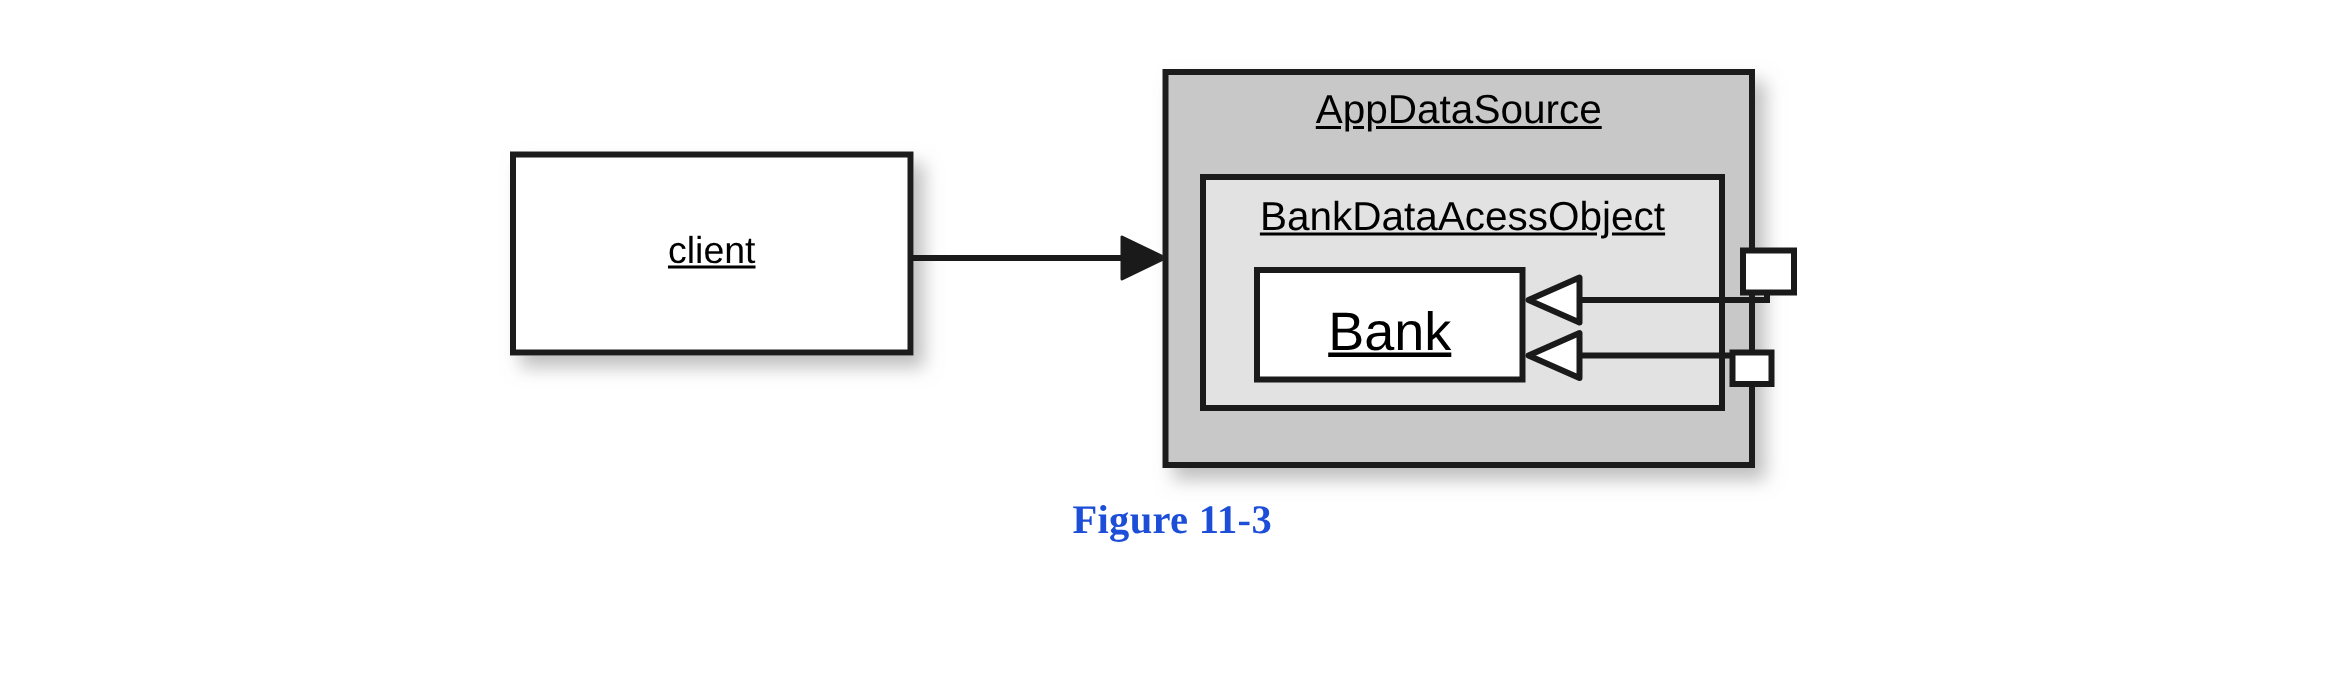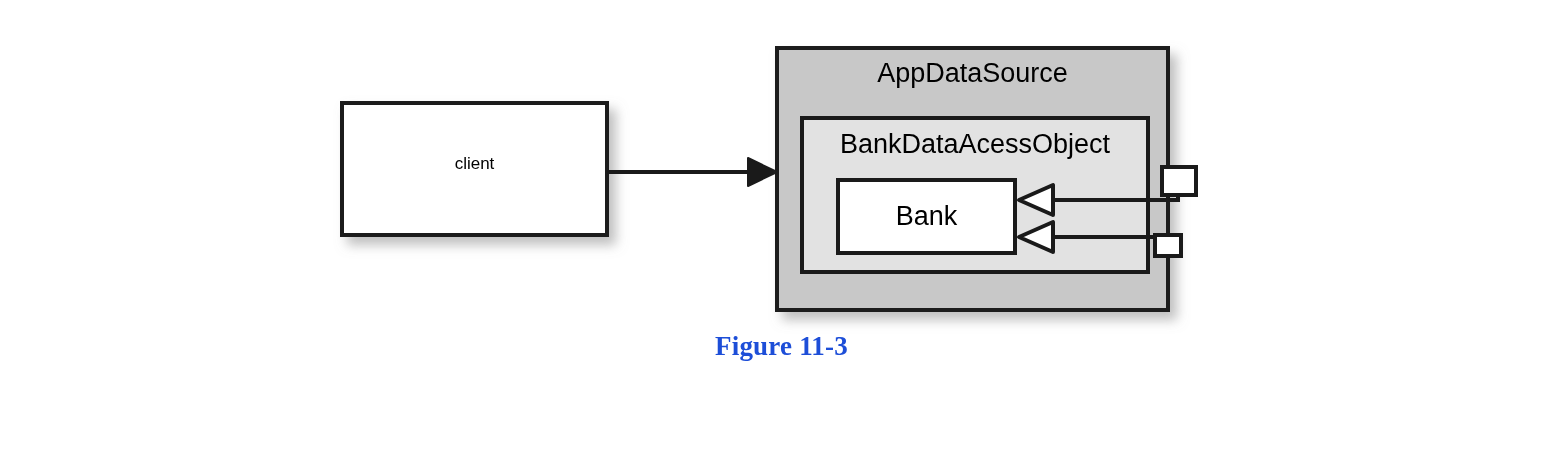--- a/index.html
+++ b/index.html
@@ -30,46 +30,47 @@
   }
 
   
   .box-label {
     position: absolute;
     text-align: center;
     color: #000000;
     font-family: "Liberation Sans", sans-serif;
     white-space: nowrap;
     line-height: 1;
+    text-decoration: underline;
   }
 
   #label-client {
     left: 342px;
     top: 155px;
     width: 265px;
-    font-size: 17px;
+    font-size: 25px;
   }
   #label-appdatasource {
     left: 777px;
     top: 60px;
     width: 391px;
     font-size: 27px;
   }
   #label-bankdao {
     left: 802px;
     top: 131px;
     width: 346px;
     font-size: 27px;
     text-align: center;
   }
   #label-bank {
     left: 838px;
     top: 203px;
     width: 177px;
-    font-size: 27px;
+    font-size: 36px;
   }
 
   
   #caption {
     position: absolute;
     left: 0;
     top: 330px;
     width: 1563px;
     text-align: center;
     font-family: "Liberation Serif", serif;

